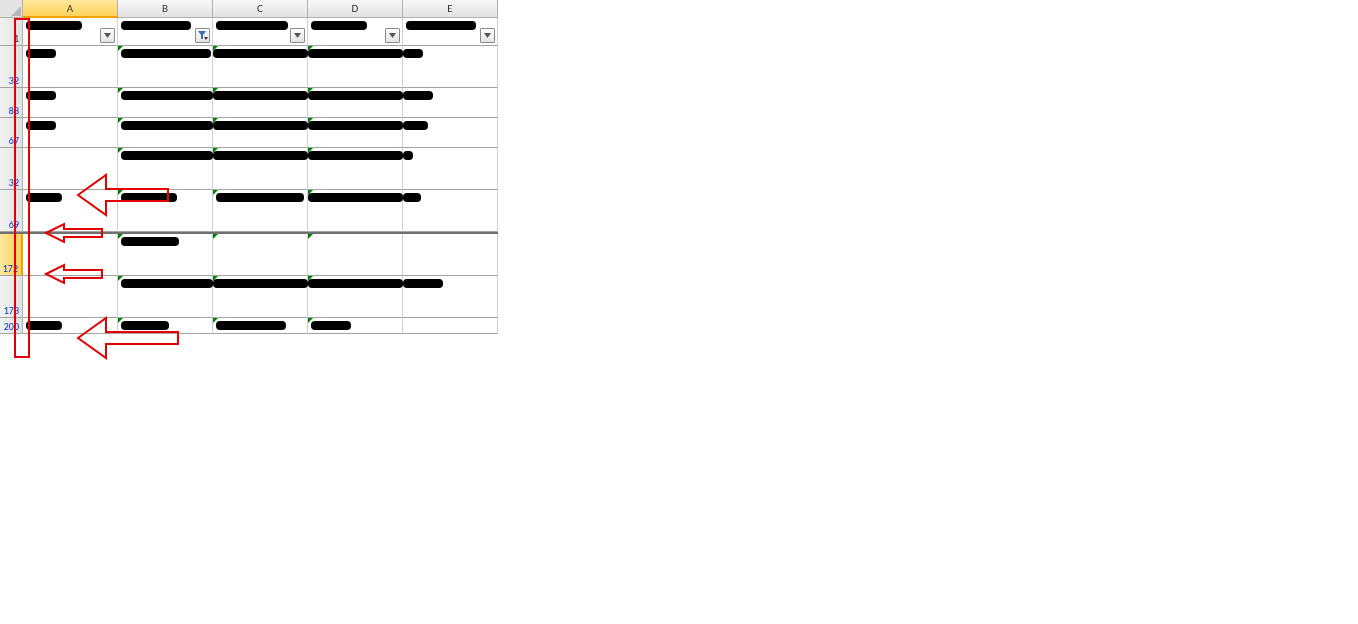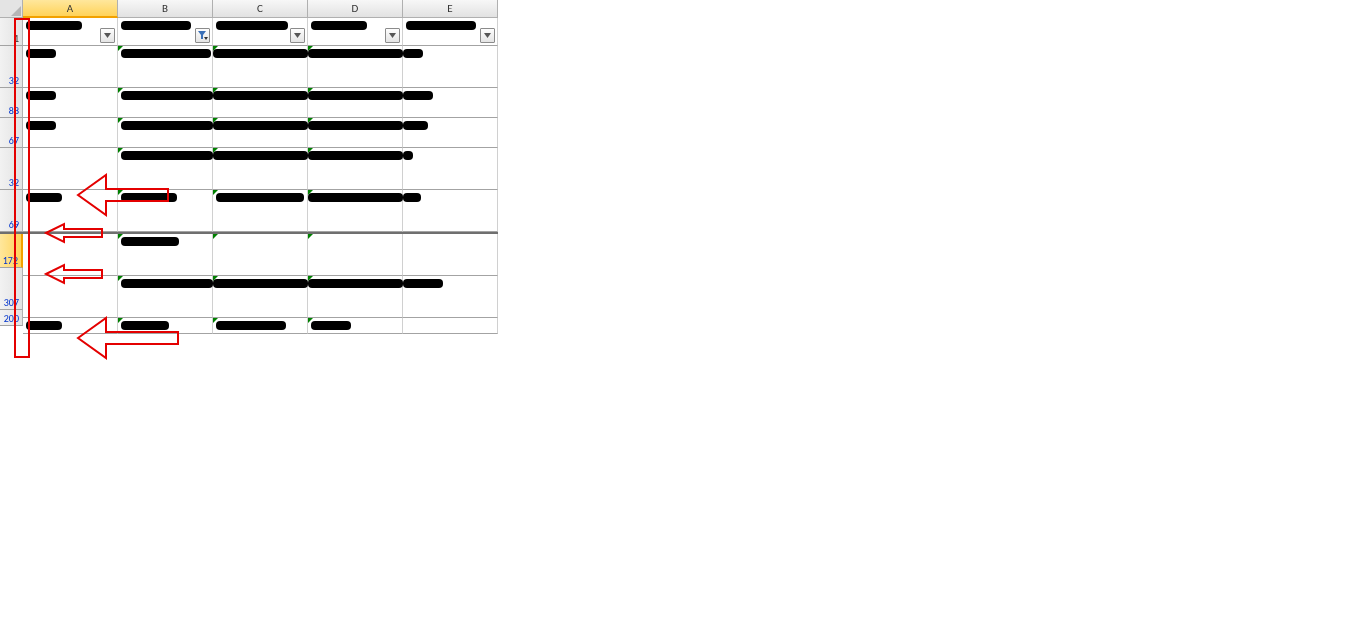--- a/index.html
+++ b/index.html
@@ -142,22 +142,22 @@
     </div>
 
   <div class="row-headers" id="row-headers">
       <div class="row-h r1" style="height: 28px;">1</div>
       <div class="row-h" style="height: 42px;">32</div>
       <div class="row-h" style="height: 30px;">88</div>
       <div class="row-h" style="height: 30px;">67</div>
       <div class="row-h" style="height: 42px;">32</div>
       <div class="row-h" style="height: 42px;">69</div>
       <div style="height: 0px; border-top: 2px solid rgb(111, 111, 111); width: 23px;"></div>
-      <div class="row-h sel" style="height: 34px;">172</div>
-      <div class="row-h" style="height: 42px;">307</div>
+      <div class="row-h sel" style="height: 42px;">172</div>
+      <div class="row-h" style="height: 42px;">173</div>
       <div class="row-h" style="height: 16px;">200</div>
     </div>
 
   <div class="cells" id="cells">
       <div class="row head" style="height: 28px;">
         <div class="cell" style="width: 95px; height: 28px;">
           <div class="redact" style="left: 3px; width: 56px;"></div>
           <div class="filter-btn">
             <svg width="9" height="9">
               <polygon points="1,2 8,2 4.5,7" fill="#555"></polygon>

